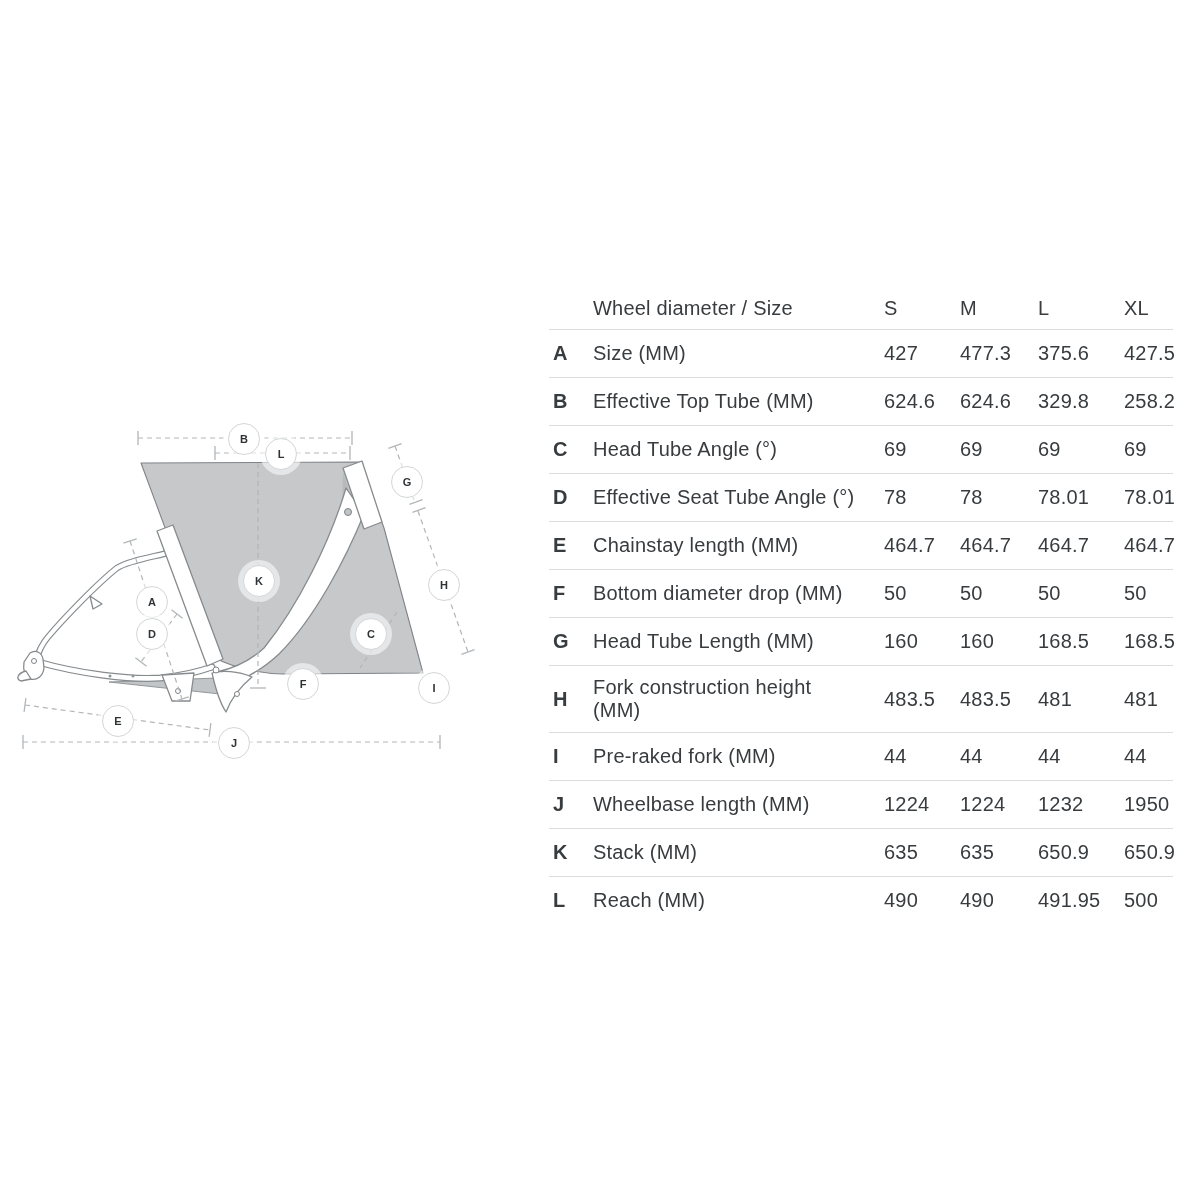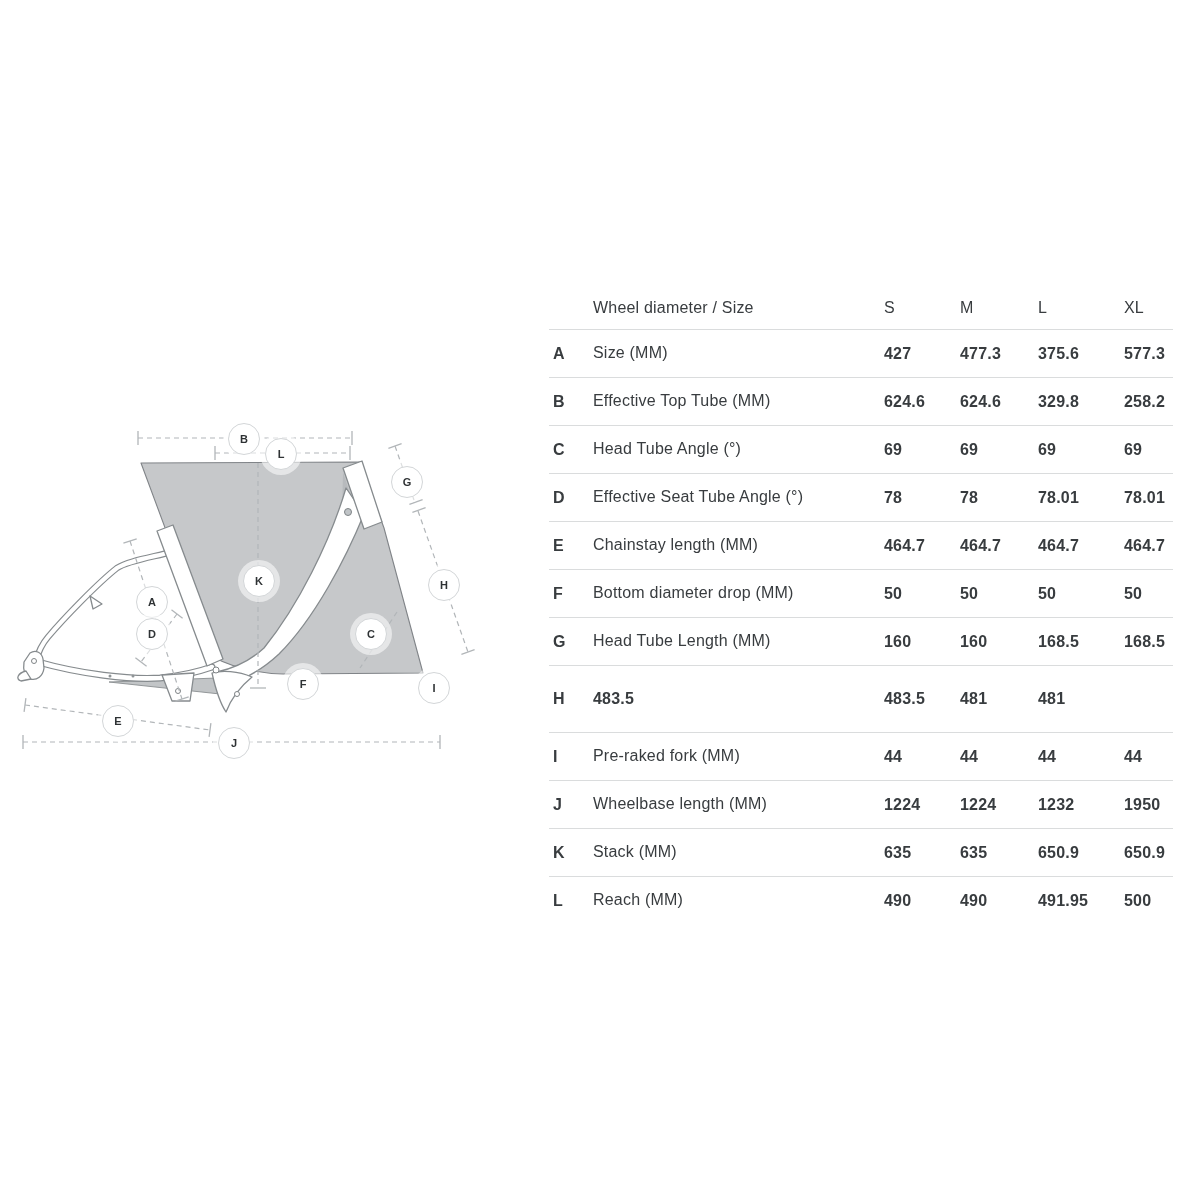--- a/index.html
+++ b/index.html
@@ -13,32 +13,32 @@
   .marker{
     position:absolute;width:30px;height:30px;border-radius:50%;
     background:#ffffff;border:1px solid #d3d6d8;
     box-shadow:0 0 0 5px rgba(255,255,255,0.55);
     display:flex;align-items:center;justify-content:center;
     font-size:11px;font-weight:700;color:#2e3234;line-height:1;
   }
   
   .geo-table{
     position:absolute;left:549px;top:287px;width:624px;
-    font-size:16px;letter-spacing:0.2px;color:#383c3f;
+    font-size:20px;letter-spacing:0.2px;color:#383c3f;
   }
   .trow{
     display:grid;grid-template-columns:44px 291px 76px 78px 86px 49px;
     align-items:center;height:47px;border-bottom:1px solid #dadcdd;
   }
   .trow.header{height:42px;}
   .trow.tall{height:66px;}
   .trow:last-child{border-bottom:none;}
   .cell-letter{font-weight:700;padding-left:4px;}
   .cell-label{white-space:pre-line;line-height:1.15;}
-  .cell-value{font-weight:700;}
+  .cell-value{font-weight:400;}
   .cell-col{font-weight:400;}
 </style>
 </head>
 <body>
 
 <div class="diagram">
   <svg width="470" height="360" viewBox="0 0 470 360">
 
     <g>
       <path d="M131,53 L350,52 L374,118 L413,263 L273,264 C242,263 220,256 203,247 Z" fill="#c6c8ca" stroke="#808488" stroke-width="1.1" stroke-linejoin="round"></path>
@@ -121,21 +121,21 @@
     <div class="cell-col">L</div>
     <div class="cell-col">XL</div>
   </div>
   <div>
       <div class="trow">
         <div class="cell-letter">A</div>
         <div class="cell-label">Size (MM)</div>
         <div class="cell-value">427</div>
         <div class="cell-value">477.3</div>
         <div class="cell-value">375.6</div>
-        <div class="cell-value">577.3</div>
+        <div class="cell-value">427.5</div>
       </div>
       <div class="trow">
         <div class="cell-letter">B</div>
         <div class="cell-label">Effective Top Tube (MM)</div>
         <div class="cell-value">624.6</div>
         <div class="cell-value">624.6</div>
         <div class="cell-value">329.8</div>
         <div class="cell-value">258.2</div>
       </div>
       <div class="trow">
@@ -173,20 +173,22 @@
       <div class="trow">
         <div class="cell-letter">G</div>
         <div class="cell-label">Head Tube Length (MM)</div>
         <div class="cell-value">160</div>
         <div class="cell-value">160</div>
         <div class="cell-value">168.5</div>
         <div class="cell-value">168.5</div>
       </div>
       <div class="trow tall">
         <div class="cell-letter">H</div>
+        <div class="cell-label">Fork construction height
+(MM)</div>
         <div class="cell-value">483.5</div>
         <div class="cell-value">483.5</div>
         <div class="cell-value">481</div>
         <div class="cell-value">481</div>
       </div>
       <div class="trow">
         <div class="cell-letter">I</div>
         <div class="cell-label">Pre-raked fork (MM)</div>
         <div class="cell-value">44</div>
         <div class="cell-value">44</div>

